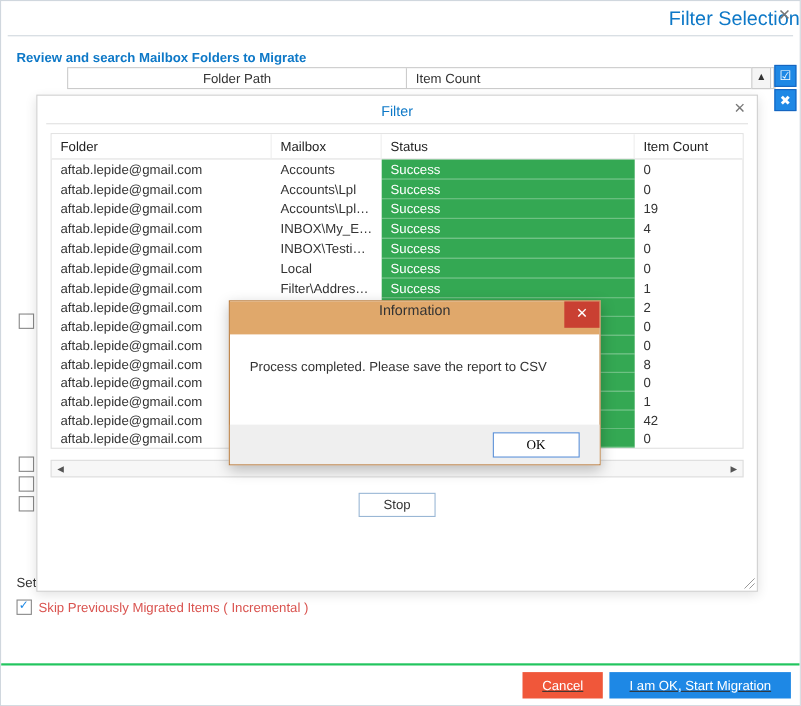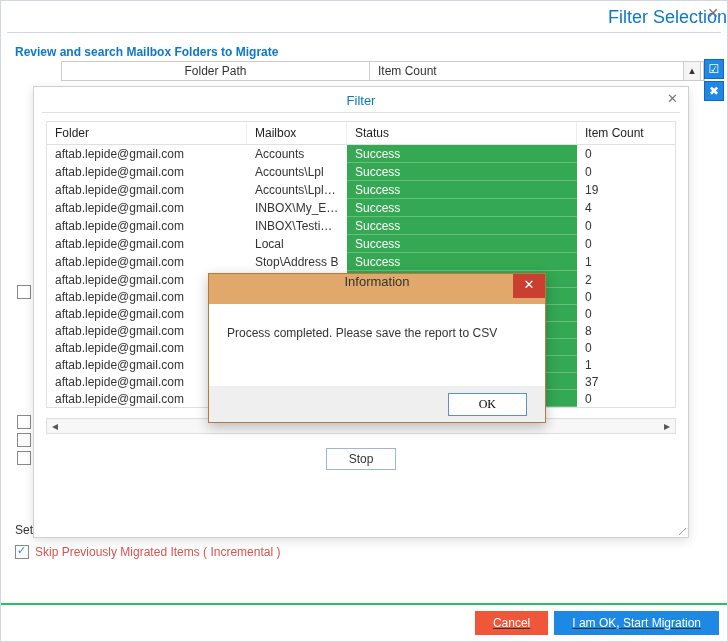--- a/index.html
+++ b/index.html
@@ -388,21 +388,21 @@
           <div>0</div>
         </div>
         <div class="table-row">
           <div>aftab.lepide@gmail.com</div>
           <div>Local</div>
           <div class="status-cell">Success</div>
           <div>0</div>
         </div>
         <div class="table-row">
           <div>aftab.lepide@gmail.com</div>
-          <div>Stop\Address B</div>
+          <div>Filter\Address B</div>
           <div class="status-cell">Success</div>
           <div>1</div>
         </div>
         <div class="table-row">
           <div>aftab.lepide@gmail.com</div>
           <div></div>
           <div class="status-cell"></div>
           <div>2</div>
         </div>
         <div class="table-row">
@@ -432,21 +432,21 @@
         <div class="table-row">
           <div>aftab.lepide@gmail.com</div>
           <div></div>
           <div class="status-cell"></div>
           <div>1</div>
         </div>
         <div class="table-row">
           <div>aftab.lepide@gmail.com</div>
           <div></div>
           <div class="status-cell"></div>
-          <div>37</div>
+          <div>42</div>
         </div>
         <div class="table-row">
           <div>aftab.lepide@gmail.com</div>
           <div></div>
           <div class="status-cell"></div>
           <div>0</div>
         </div>
       </div>
   </div>
 

